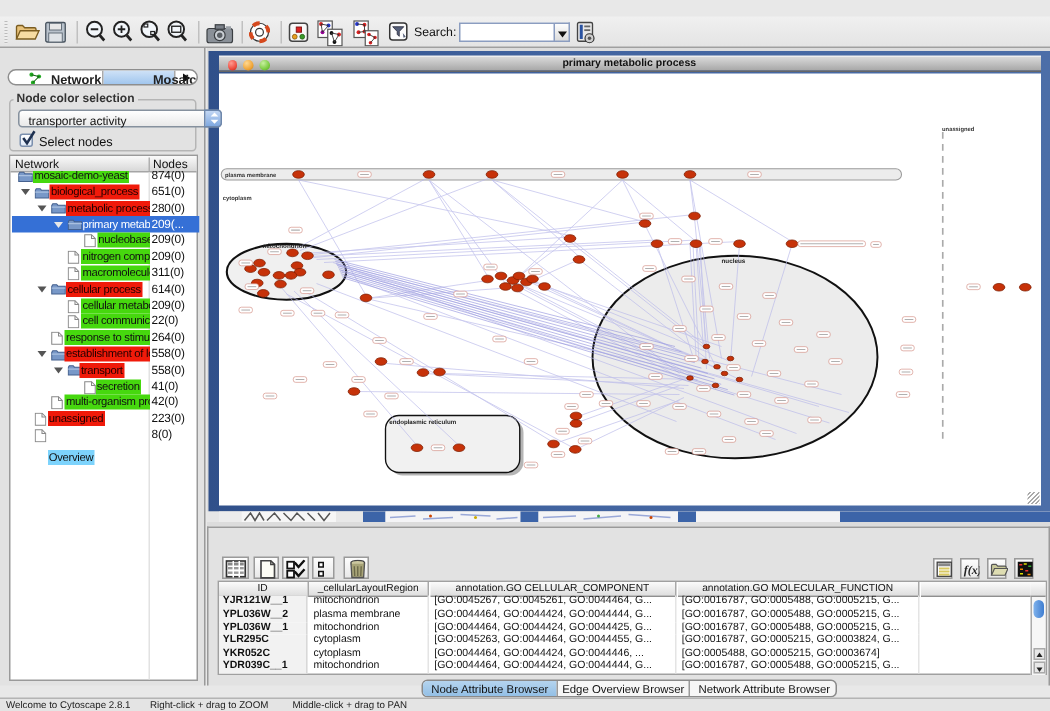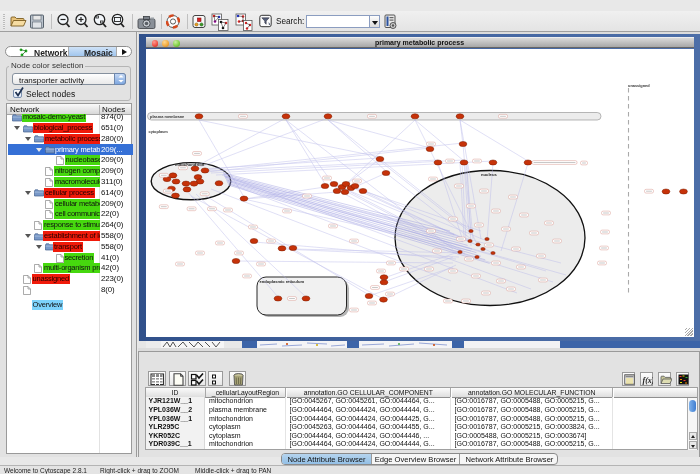--- a/index.html
+++ b/index.html
@@ -20,22 +20,22 @@
 #cpanel{position:absolute;left:0;top:32px;width:137px;height:425px;background:#e2e2e2;border-right:1px solid #9a9a9a}
 #cphead{position:absolute;left:0;top:0;width:137px;height:11.5px;background:linear-gradient(#e6e6e6,#c2c2c2);border-bottom:1px solid #9a9a9a;border-top:1px solid #fdfdfd}
 #cphead span{position:absolute;left:5px;top:1.5px;font-size:8.5px;color:#111}
 #tabpill{position:absolute;left:5px;top:13.5px;width:127px;height:11.5px;background:#fff;border:1px solid #8e8e8e;border-radius:6px;overflow:hidden}
 #tabmosaic{position:absolute;left:62px;top:0;width:49px;height:11.5px;background:linear-gradient(#cfe2f7,#97c0ec);border-left:1px solid #aaa;border-right:1px solid #aaa}
 #tabarrowseg{position:absolute;left:111px;top:0;width:16px;height:11.5px}
 #tabarrowseg:after{content:"";position:absolute;left:5px;top:2.5px;border-top:3.4px solid transparent;border-bottom:3.4px solid transparent;border-left:5px solid #111}
 .tabtxt{position:absolute;top:1.3px;font-size:8.5px;font-weight:bold;color:#222}
 
 #grpbox{position:absolute;left:6px;top:34px;width:125px;height:35px;border:1px solid #b5b5b5;border-radius:3px}
-#grplbl{position:absolute;left:9px;top:28.5px;font-size:8px;font-weight:normal;color:#333;background:#e2e2e2;padding:0 2px}
-#combo{position:absolute;left:12px;top:41px;width:114px;height:11.5px;background:linear-gradient(#ffffff,#e9e9e9);border:1px solid #86919e;border-radius:3px}
+#grplbl{position:absolute;left:9px;top:28.5px;font-size:8px;font-weight:bold;color:#333;background:#e2e2e2;padding:0 2px}
+#combo{position:absolute;left:12px;top:41px;width:136px;height:11.5px;background:linear-gradient(#ffffff,#e9e9e9);border:1px solid #86919e;border-radius:3px}
 #combo span{position:absolute;left:6px;top:1.6px;font-size:8px;color:#111}
 #combocap{position:absolute;right:-1px;top:-1px;width:12px;height:11.5px;background:linear-gradient(#c3d7f4,#7fa8e0);border:1px solid #6d87ad;border-radius:0 3px 3px 0}
 #cbx{position:absolute;left:13px;top:57px;width:9px;height:9px;background:linear-gradient(#fefefe,#dfeafa);border:1px solid #7a8fae;border-radius:2px}
 
 #cbxlbl{position:absolute;left:26px;top:57px;font-size:8.5px;color:#111}
 
 #treewrap{position:absolute;left:6px;top:71px;width:126px;height:351px;background:#fff;border:1px solid #9a9a9a}
 #treehead{position:absolute;left:0;top:0;width:124px;height:10.5px;background:linear-gradient(#fafafa,#d8d8d8);border-bottom:1px solid #a5a5a5}
 #treehead .h1{position:absolute;left:3px;top:1px;font-size:8px;color:#111}
 #treehead .h2{position:absolute;left:95px;top:1px;font-size:8px;color:#111}
@@ -688,21 +688,21 @@
   <div id="tabpill">
     <div id="tabmosaic"></div>
     <div id="tabarrowseg"></div>
     <svg style="position:absolute;left:13px;top:1.5px" width="9" height="9" viewBox="0 0 9 9">
           <circle cx="2" cy="1.8" r="1.4" fill="#2a2"></circle>
           <circle cx="7" cy="3" r="1.4" fill="#2a2"></circle>
           <circle cx="3" cy="7" r="1.4" fill="#2a2"></circle>
           <path d="M2 1.8 L7 3 L3 7" fill="none" stroke="#161" stroke-width="0.7"></path>
         </svg>
     <div class="tabtxt" style="left:28px">Network</div>
-    <div class="tabtxt" style="left:78px">Mosaic</div>
+    <div class="tabtxt" style="left:96px">Mosaic</div>
   </div>
   <div id="grpbox"></div>
   <div id="grplbl">Node color selection</div>
   <div id="combo">
         <span>transporter activity</span>
     <div id="combocap">
           <svg width="10" height="9.5" viewBox="0 0 10 9.5" style="position:absolute;left:0.5px;top:0">
             <path d="M5 1 L7.6 3.6 L2.4 3.6 Z" fill="#fff"></path>
             <path d="M5 8.5 L7.6 5.9 L2.4 5.9 Z" fill="#fff"></path>
           </svg>

